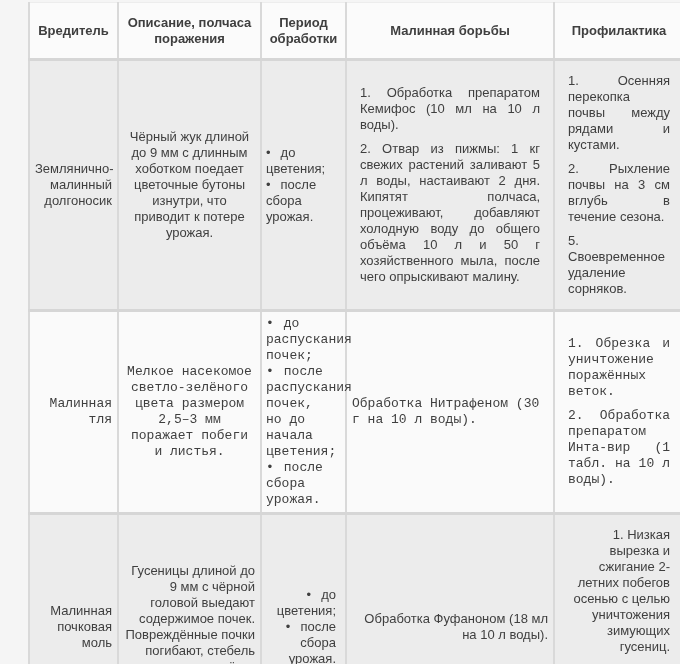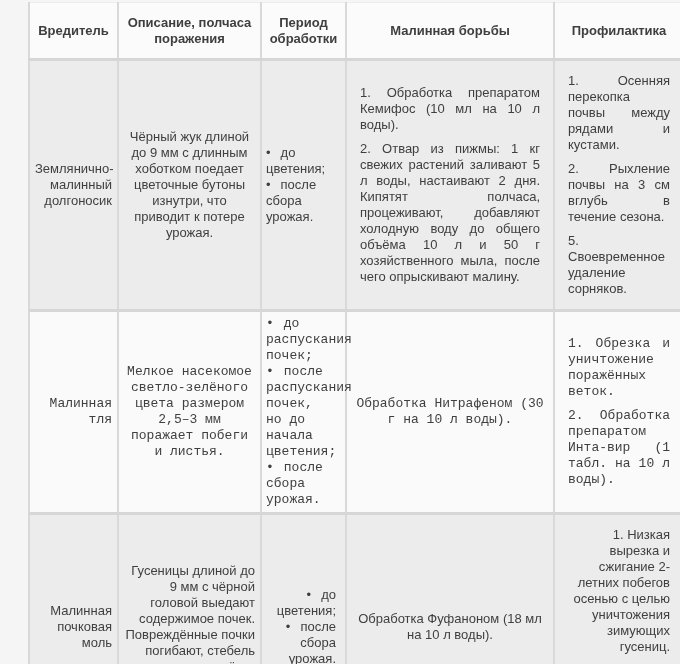--- a/index.html
+++ b/index.html
@@ -51,21 +51,21 @@
   col.c4 { width: 208px; }
   col.c5 { width: 130px; }
   tr.row-1 td { height: 212px; }
   tr.row-2 td { height: 183px; }
   tr.row-3 td { height: 200px; text-align: right; }
   td.pest { text-align: right; }
   td.pest.align-left { text-align: right; }
   td.desc { text-align: center; }
   td.period { text-align: left; padding-left: 4px; padding-right: 9px; }
   td.remedy.justify { text-align: justify; }
-  td.remedy.center { text-align: center; }
+  td.remedy.center { }
   td.prevent { text-align: justify; }
   ul.bullets {
     margin: 0; padding: 0;
     list-style: none;
   }
   ul.bullets li::before {
     content: "\2022";
     padding-right: 10px;
   }
   p { margin: 8px; }

